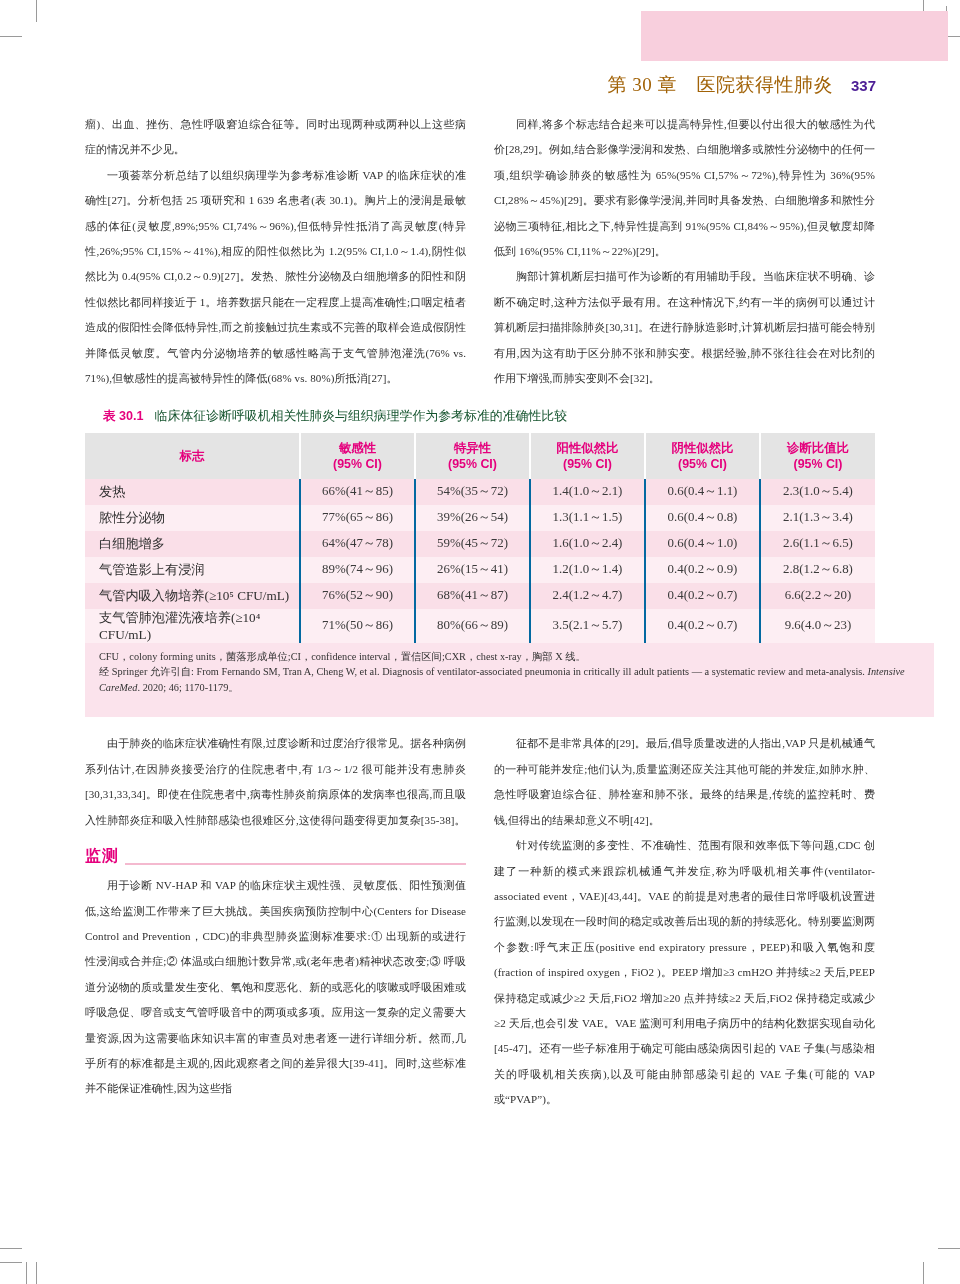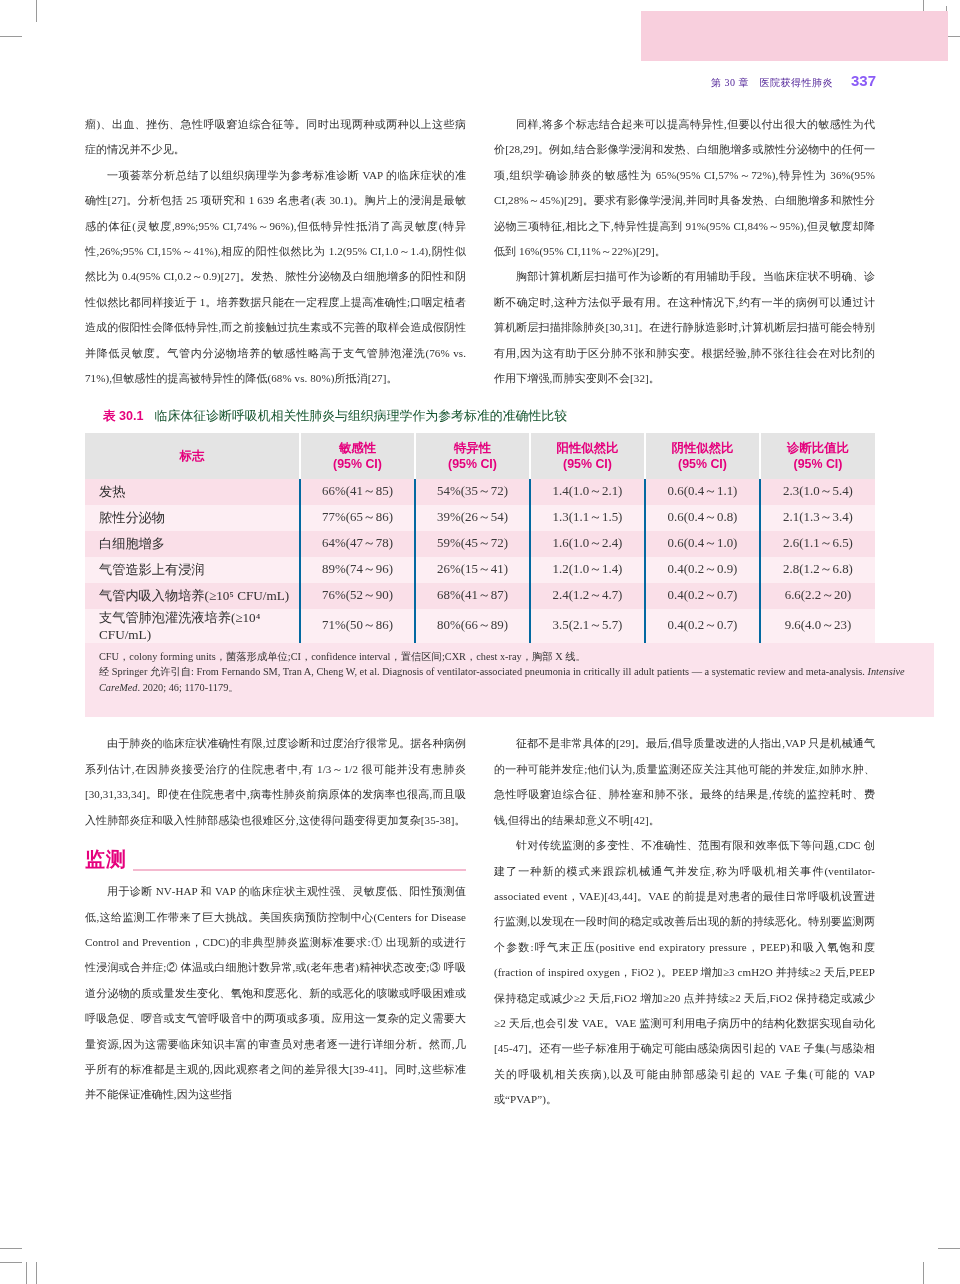--- a/index.html
+++ b/index.html
@@ -28,30 +28,30 @@
   }
 
   
   .running-head {
     position: absolute;
     left: 0; right: 84px; top: 72px;
     text-align: right;
     white-space: nowrap;
   }
   .running-head .chap {
-    font-size: 10px;
+    font-size: 19px;
     letter-spacing: 0.5px;
-    color: #4c1d95;
+    color: #a16207;
     text-align: center;
   }
   .running-head .pageno {
     font-family: "Liberation Sans", sans-serif;
     font-weight: bold;
     font-size: 15px;
-    color: #8b5cf6;
+    color: #4c1d95;
     margin-left: 14px;
   }
 
   
   .page-body {
     position: absolute;
     left: 85px; top: 112px;
     width: 790px;
   }
   .cols {
@@ -73,21 +73,21 @@
   p.para.noindent { text-indent: 0; }
 
   
   .sec-head {
     margin: 13px 0 6px 0;
     position: relative;
   }
   .sec-head .sec-title {
     font-family: "Liberation Sans", sans-serif;
     font-weight: bold;
-    font-size: 20px;
+    font-size: 16px;
     color: #e5007d;
     letter-spacing: 1px;
     display: inline-block;
     position: relative;
     z-index: 2;
     background: #fff;
     padding-right: 6px;
   }
   .sec-head .sec-rule {
     position: absolute;

